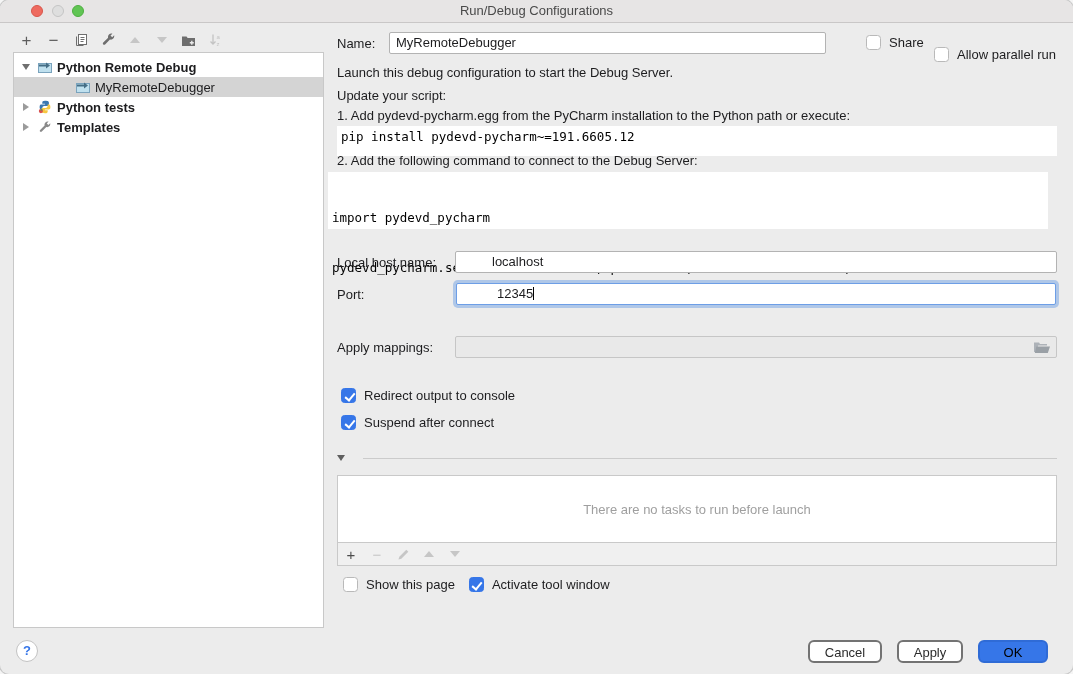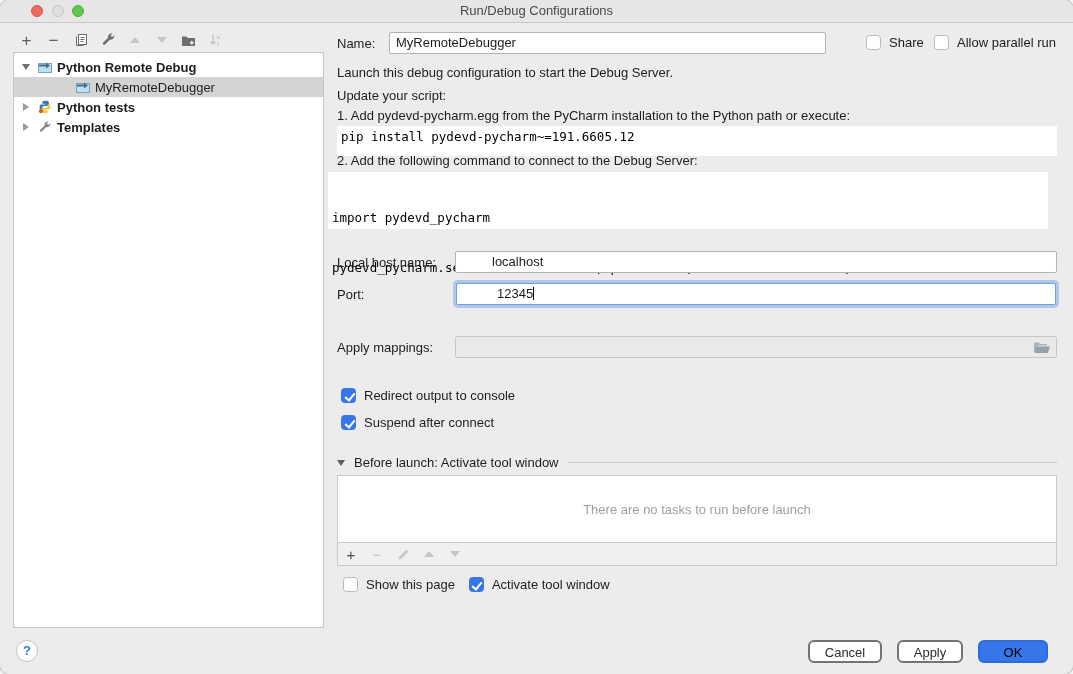--- a/index.html
+++ b/index.html
@@ -163,21 +163,21 @@
       <span class="tlabel">Templates</span>
     </div>
   </div>
 
   <div class="lbl" style="left:337px;top:36px;">Name:</div>
   <div class="field" style="left:389px;top:32px;width:437px;"><span>MyRemoteDebugger</span></div>
   <div class="cbrow" style="left:866px;top:35px;">
     <span class="cbx"></span>
     <span class="cblabel">Share</span>
   </div>
-  <div class="cbrow" style="left:934px;top:35px;">
+  <div class="cbrow" style="left:934px;top:47px;">
     <span class="cbx"></span>
     <span class="cblabel">Allow parallel run</span>
   </div>
 
   <div class="lbl" style="left:337px;top:65px;">Launch this debug configuration to start the Debug Server.</div>
   <div class="lbl" style="left:337px;top:88px;">Update your script:</div>
   <div class="lbl" style="left:337px;top:108px;">1. Add pydevd-pycharm.egg from the PyCharm installation to the Python path or execute:</div>
   <div class="codebar" style="left:337px;top:126px;width:720px;height:30px;line-height:21px;padding-left:4px;box-sizing:border-box;">pip install pydevd-pycharm~=191.6605.12</div>
   <div class="lbl" style="left:337px;top:153px;">2. Add the following command to connect to the Debug Server:</div>
   <div class="codebar" style="left:328px;top:172px;width:720px;height:57px;padding:6px 0 0 4px;box-sizing:border-box;">
@@ -204,21 +204,20 @@
     <span class="cbx checked"></span>
     <span class="cblabel">Redirect output to console</span>
   </div>
   <div class="cbrow" style="left:341px;top:415px;">
     <span class="cbx checked"></span>
     <span class="cblabel">Suspend after connect</span>
   </div>
 
   <div class="sect-head">
     <span class="sect-tri"></span>
-    <span>Before launch: Activate tool window</span>
     <span class="sect-rule"></span>
   </div>
   <div class="tasks">
     <span>There are no tasks to run before launch</span>
   </div>
   <div class="tasksbar">
     <span class="tbi">
         <span class="glyph" style="font-size:15px;color:#4c4c4c;">+</span>
       </span>
     <span class="tbi">

